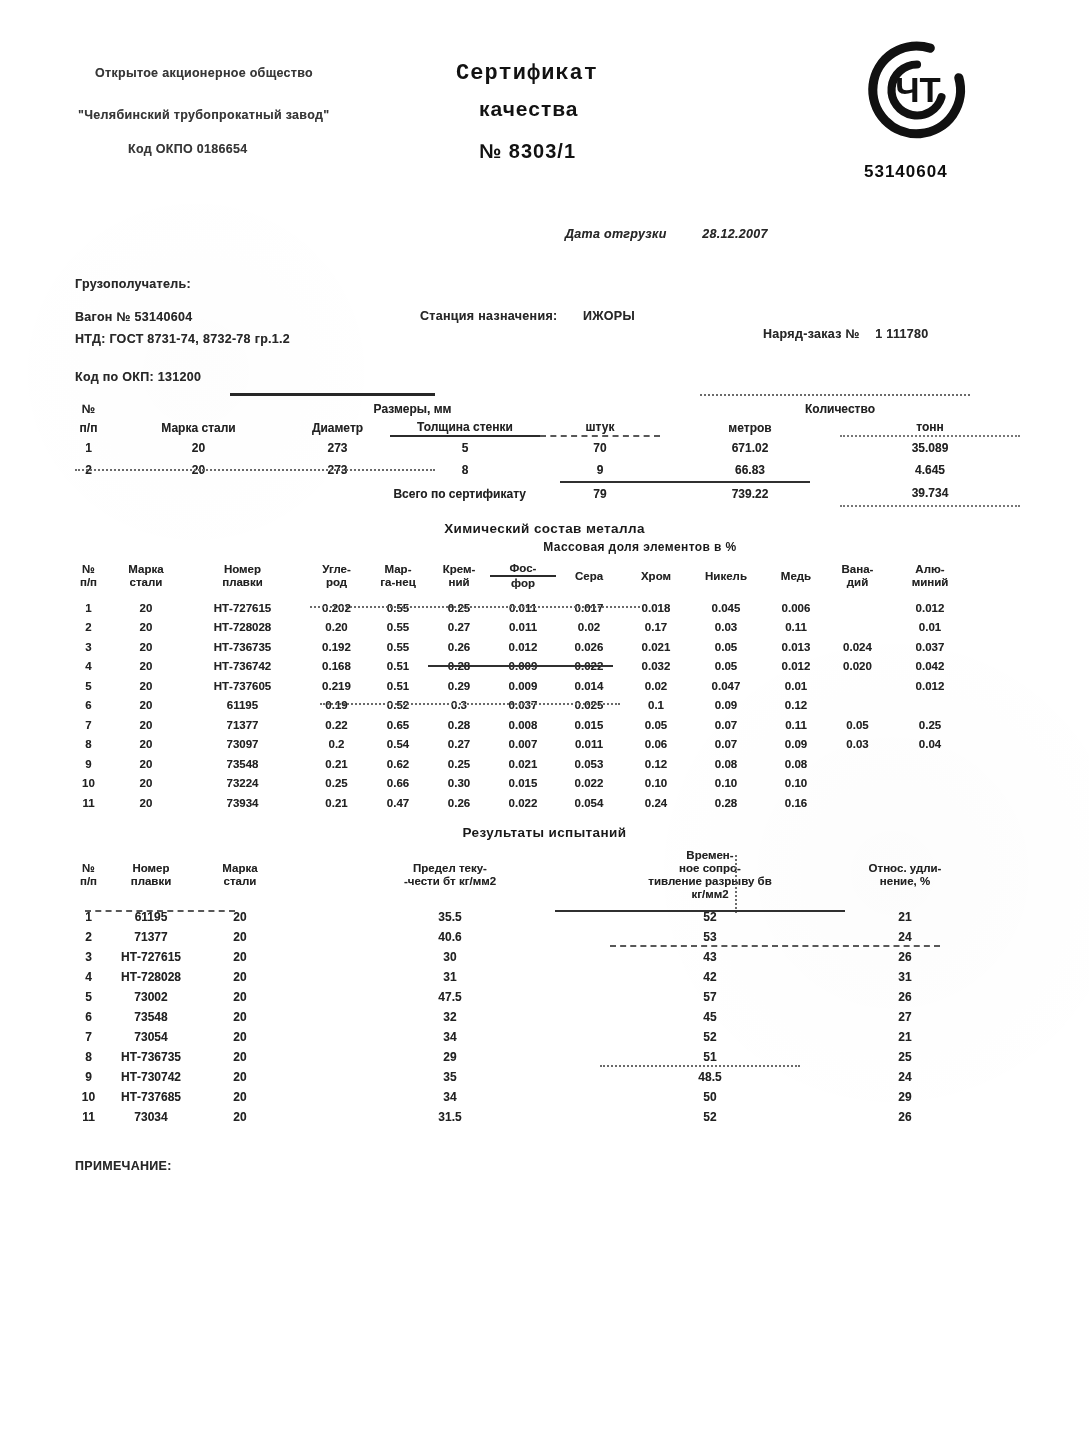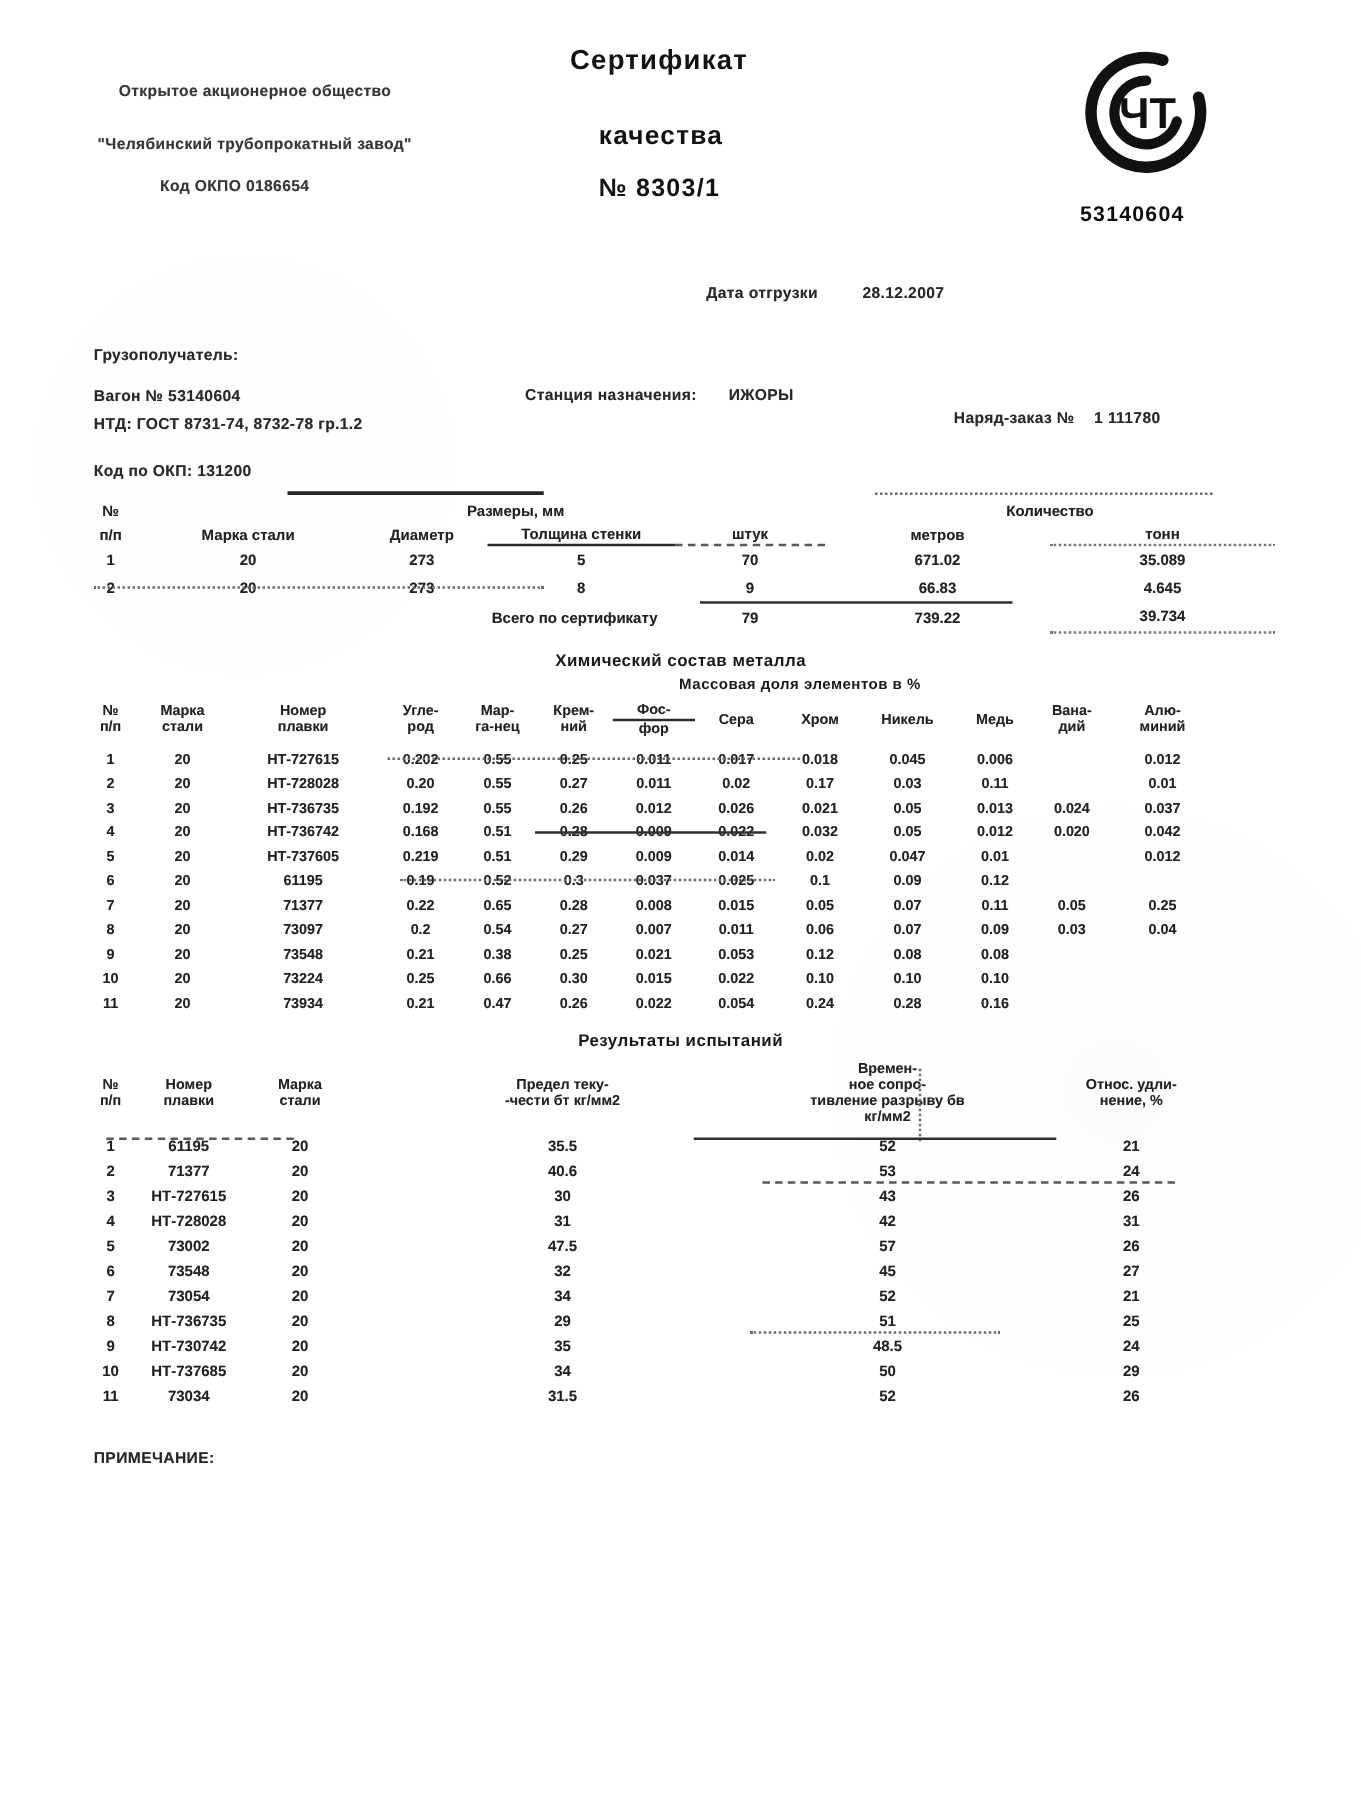--- a/index.html
+++ b/index.html
@@ -53,34 +53,34 @@
 </style>
 </head>
 <body>
 
 <div class="page">
 
   <div class="abs txt faded" style="left:95px;top:45px;">Открытое акционерное общество</div>
   <div class="abs txt faded" style="left:78px;top:87px;">"Челябинский трубопрокатный завод"</div>
   <div class="abs txt faded" style="left:128px;top:121px;">Код ОКПО 0186654</div>
 
-  <div class="abs title" style="left:456px;top:14px;">Сертификат</div>
+  <div class="abs title" style="left:456px;top:40px;font-family:Liberation Mono, monospace;">Сертификат</div>
   <div class="abs title" style="left:479px;top:76px;font-size:21px;">качества</div>
   <div class="abs title" style="left:479px;top:119px;font-size:20px;">№ 8303/1</div>
 
   <div class="logo-wrap">
     <svg viewBox="0 0 100 100" width="102" height="102">
       <path d="M 63 9 A 43 43 0 1 0 91 38" fill="none" stroke="#151515" stroke-width="9" stroke-linecap="round"></path>
       <path d="M 50 25 A 25 25 0 1 0 74 57" fill="none" stroke="#151515" stroke-width="8" stroke-linecap="round"></path>
       <text x="51" y="62" text-anchor="middle" font-family="Liberation Sans, DejaVu Sans, sans-serif" font-size="34" font-weight="bold" fill="#151515">ЧТ</text>
     </svg>
   </div>
   <div class="abs docnum" style="left:864px;top:141px;">53140604</div>
 
-  <div class="abs txt" style="left:565px;top:206px;">
+  <div class="abs txt" style="left:565px;top:206px;font-style:italic;">
     <span>Дата отгрузки</span>
     <span style="display:inline-block;width:28px;"></span>
     <span>28.12.2007</span>
   </div>
   <div class="abs txt" style="left:75px;top:256px;">Грузополучатель:</div>
   <div class="abs txt" style="left:75px;top:289px;">Вагон № 53140604</div>
   <div class="abs txt" style="left:420px;top:288px;">
     <span>Станция назначения:</span>
     <span style="display:inline-block;width:18px;"></span>
     <span>ИЖОРЫ</span>
@@ -332,21 +332,21 @@
           <td>0.07</td>
           <td>0.09</td>
           <td>0.03</td>
           <td>0.04</td>
         </tr>
         <tr>
           <td>9</td>
           <td>20</td>
           <td>73548</td>
           <td>0.21</td>
-          <td>0.38</td>
+          <td>0.62</td>
           <td>0.25</td>
           <td>0.021</td>
           <td>0.053</td>
           <td>0.12</td>
           <td>0.08</td>
           <td>0.08</td>
           <td></td>
           <td></td>
         </tr>
         <tr>

